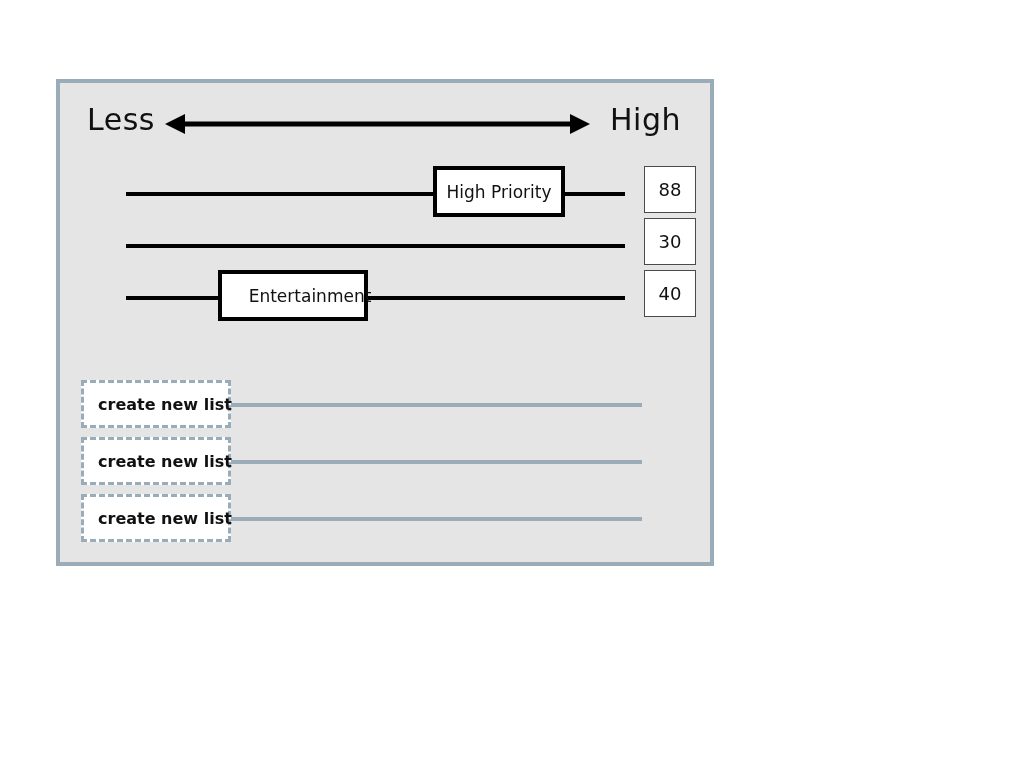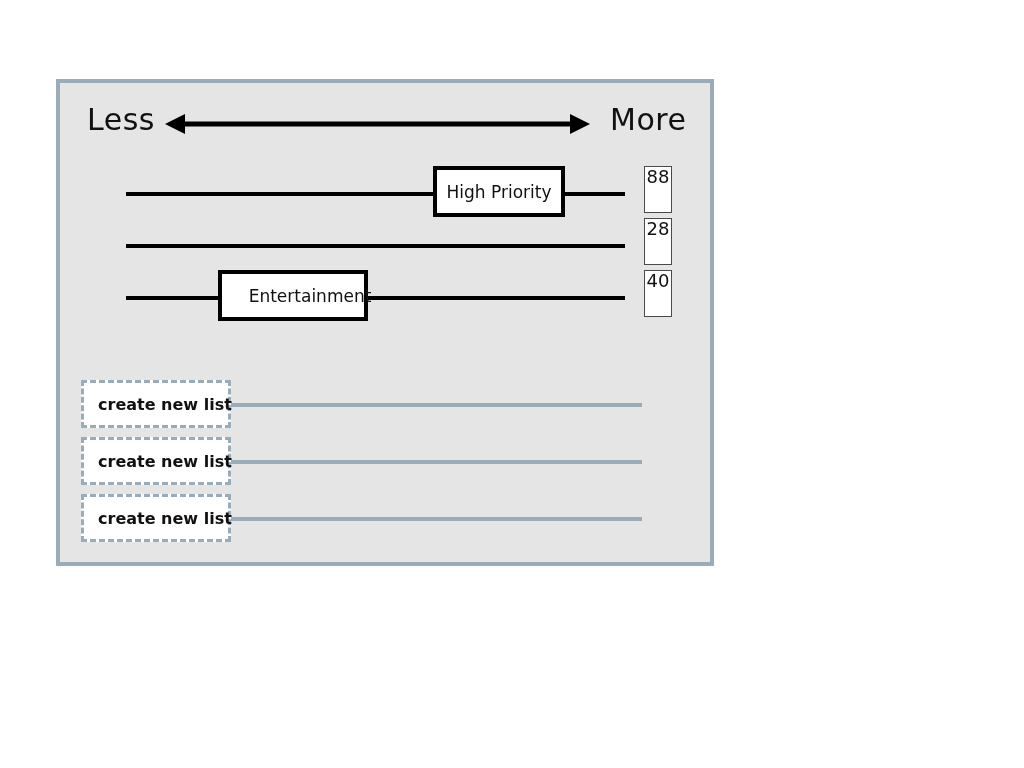--- a/index.html
+++ b/index.html
@@ -90,26 +90,27 @@
   .handle-label {
     font-size: 17px;
     color: #111111;
     line-height: 18px;
     padding: 0 9px;
   }
   .value-box {
     position: absolute;
     left: 583px;
     top: 0px;
-    width: 28px;
+    width: 52px;
     height: 47px;
     border: 1.5px solid #4a4a4a;
     background: #ffffff;
     box-sizing: border-box;
     display: flex;
+    align-items: center;
     justify-content: center;
   }
   .value-text {
     font-size: 18px;
     color: #111111;
     line-height: 19px;
   }
 
   
   .create-row {
@@ -159,37 +160,37 @@
 
   <div id="scale-row">
     <div class="scale-label" id="scale-less">Less</div>
 
     <svg id="scale-arrow" viewBox="0 0 425 30" preserveAspectRatio="none">
       <line x1="16" y1="15" x2="409" y2="15" stroke="#000000" stroke-width="5"></line>
       <polygon points="0,15 20,5 20,25" fill="#000000"></polygon>
       <polygon points="425,15 405,5 405,25" fill="#000000"></polygon>
     </svg>
 
-    <div class="scale-label" id="scale-more">More</div>
+    <div class="scale-label" id="scale-more">High</div>
   </div>
 
   <div class="slider-row" id="row-0">
     <div class="track"></div>
     <div class="handle" id="handle-0" style="left: 372px; width: 132px;">
       <span class="handle-label">High Priority</span>
     </div>
     <div class="value-box">
       <span class="value-text">88</span>
     </div>
   </div>
 
   <div class="slider-row" id="row-1">
     <div class="track"></div>
     <div class="value-box">
-      <span class="value-text">28</span>
+      <span class="value-text">30</span>
     </div>
   </div>
 
   <div class="slider-row" id="row-2">
     <div class="track"></div>
     <div class="handle" id="handle-2" style="left: 157px; width: 150px; padding-left: 34px;">
       <span class="handle-label">Entertainment</span>
     </div>
     <div class="value-box">
       <span class="value-text">40</span>

